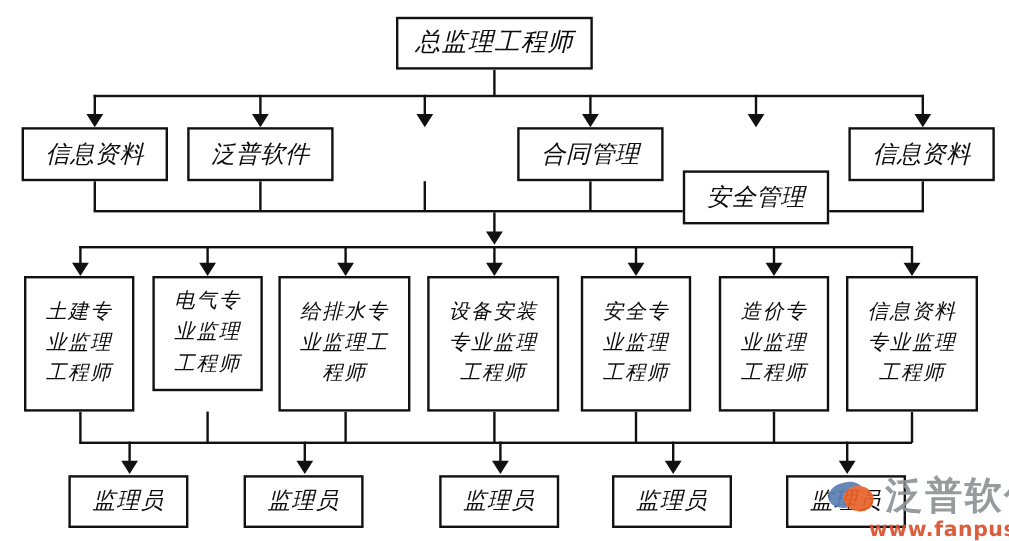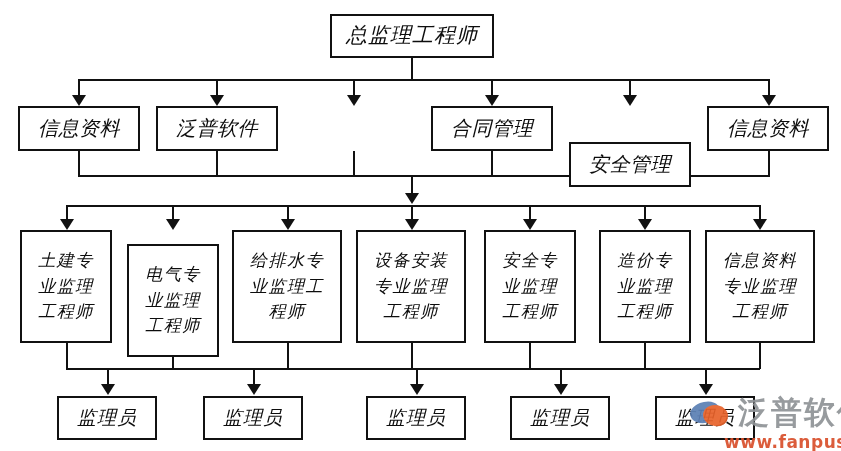--- a/index.html
+++ b/index.html
@@ -187,21 +187,21 @@
   <div class="conn vline" style="left:529px; top:205px; height:16px;"></div>
   <div class="arrow" style="left:523px; top:219px;"></div>
   <div class="conn vline" style="left:644px; top:205px; height:16px;"></div>
   <div class="arrow" style="left:638px; top:219px;"></div>
   <div class="conn vline" style="left:759px; top:205px; height:16px;"></div>
   <div class="arrow" style="left:753px; top:219px;"></div>
 
   <div class="node node-l3" style="left:20px; top:230px; width:92px; height:113px;">
     <span class="label">土建专<br>业监理<br>工程师</span>
   </div>
-  <div class="node node-l3" style="left:127px; top:244px; width:92px; height:113px;">
+  <div class="node node-l3" style="left:127px; top:230px; width:92px; height:96px;">
     <span class="label">电气专<br>业监理<br>工程师</span>
   </div>
   <div class="node node-l3" style="left:232px; top:230px; width:110px; height:113px;">
     <span class="label">给排水专<br>业监理工<br>程师</span>
   </div>
   <div class="node node-l3" style="left:356px; top:230px; width:110px; height:113px;">
     <span class="label">设备安装<br>专业监理<br>工程师</span>
   </div>
   <div class="node node-l3" style="left:484px; top:230px; width:92px; height:113px;">
     <span class="label">安全专<br>业监理<br>工程师</span>

